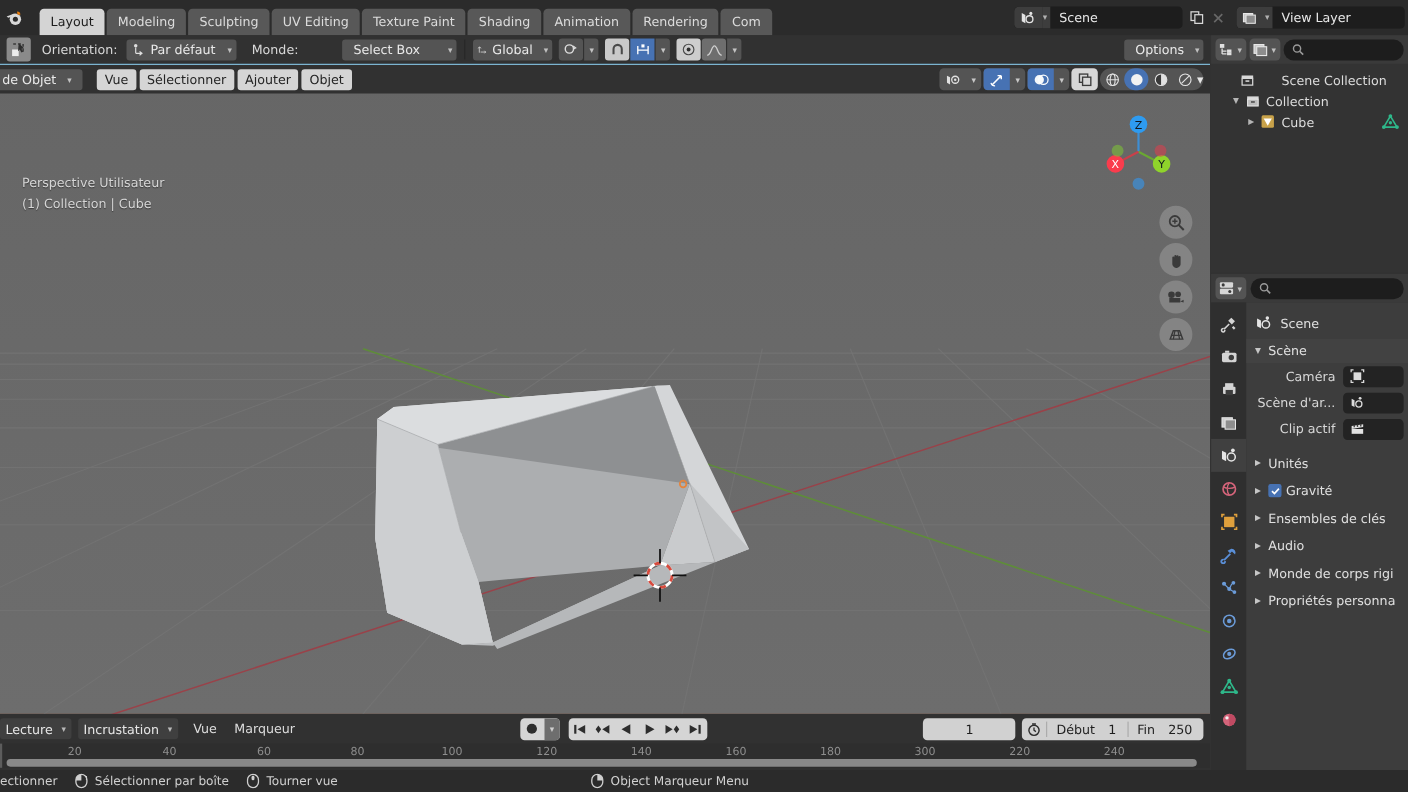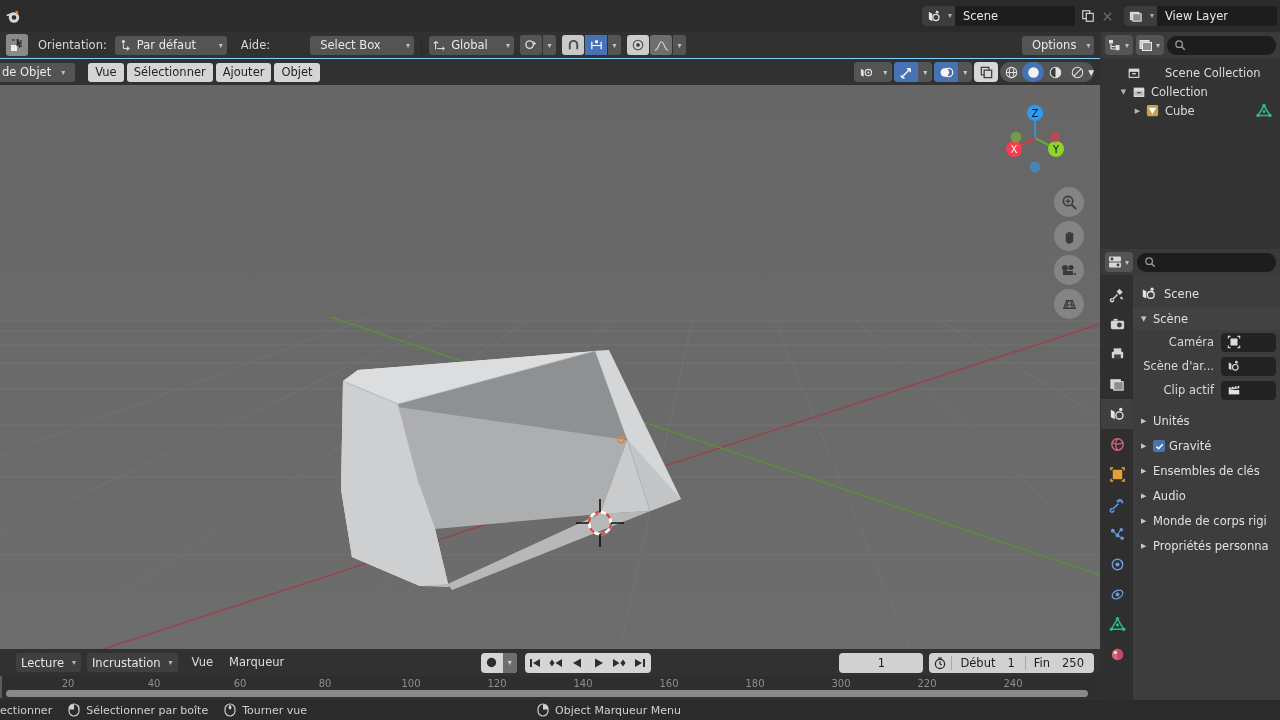--- a/index.html
+++ b/index.html
@@ -120,21 +120,21 @@
   .navbtns { position:absolute; right:12px; top:128px; width:34px; z-index:5; }
   .navbtn {
     width:30px; height:30px; border-radius:50%; background:rgba(155,155,155,.55);
     margin-bottom:4px; display:flex; align-items:center; justify-content:center;
   }
 
   
   .timeline {
     position:absolute; left:0; top:649px; width:1100px; height:51px; background:#313131;
   }
-  .tl-header { height:27px; display:flex; align-items:center; padding-left:16px; }
+  .tl-header { height:27px; display:flex; align-items:center; padding-left:0; }
   .tl-dd {
     height:19px; background:#3f3f3f; border-radius:3px; display:flex; align-items:center;
     color:#e6e6e6; font-size:11.5px; padding:0 5px;
   }
   .tl-menu { padding:0 8px; color:#dcdcdc; font-size:11.5px; height:19px; line-height:19px;}
   .tl-center { margin-left:auto; display:flex; align-items:center; }
   .rec-grp { display:flex; align-items:center; background:#d5d5d5; border-radius:4px; overflow:hidden; margin-right:8px;}
   .rec-grp .rc { width:22px; height:20px; display:flex; align-items:center; justify-content:center; }
   .rec-grp .rcaret { width:14px; height:20px; background:#6e6e6e; display:flex;
                      align-items:center; justify-content:center; font-size:8px; color:#cfcfcf;}
@@ -213,20 +213,31 @@
   <div class="topbar">
     <div class="topbar-inner">
       <div class="blender-logo">
         <svg width="17" height="17" viewBox="0 0 17 17">
           <circle cx="9" cy="9.5" r="5.2" fill="#d8d8d8"></circle>
           <circle cx="9" cy="9.5" r="2.3" fill="#2b2b2b"></circle>
           <path d="M1 7 L8 4.2 L8 6.2 L2.6 8.2 Z" fill="#d8d8d8"></path>
           <path d="M10.5 2.5 a3 3 0 0 1 3 3 l-2.6 0 z" fill="#e87d0d"></path>
         </svg>
       </div>
+      <div class="wtabs">
+        <div class="wtab active">Layout</div>
+        <div class="wtab">Modeling</div>
+        <div class="wtab">Sculpting</div>
+        <div class="wtab">UV Editing</div>
+        <div class="wtab">Texture Paint</div>
+        <div class="wtab">Shading</div>
+        <div class="wtab">Animation</div>
+        <div class="wtab">Rendering</div>
+        <div class="wtab">Com</div>
+      </div>
 
       <div class="topbar-right">
         <div class="idblock">
           <div class="idicon">
             <svg width="15" height="15" viewBox="0 0 16 16">
               <path d="M2 3 L2 11 L5.5 13 L5.5 5 Z" fill="#e3e3e3"></path>
               <circle cx="9.5" cy="9" r="3.3" fill="none" stroke="#e3e3e3" stroke-width="1.3"></circle>
               <circle cx="10.8" cy="3.4" r="1.5" fill="#e3e3e3"></circle>
             </svg>
           </div>
@@ -260,37 +271,37 @@
 
   <div class="toolrow">
     <div class="tool-active">
       <svg width="16" height="16" viewBox="0 0 16 16">
         <rect x="2" y="8" width="6" height="6" fill="#ededed"></rect>
         <path d="M3 3 L12 3 L12 12" fill="none" stroke="#3a3a3a" stroke-width="1.4" stroke-dasharray="2.5 2"></path>
         <path d="M8 2 L13 7 L10.5 7.3 L12 10 L10.4 10.8 L9 8 L7.4 9.6 Z" fill="#2e2e2e"></path>
       </svg>
     </div>
     <div class="tr-label">Orientation:</div>
-    <div class="dropdown" style="width:112px;">
+    <div class="dropdown" style="width:100px;">
       <svg width="14" height="14" viewBox="0 0 16 16">
         <circle cx="5" cy="4" r="1.8" fill="#dedede"></circle>
         <path d="M5 6 L5 12 M5 12 L11 12 M9 10 L11.5 12 L9 14" stroke="#dedede" stroke-width="1.2" fill="none"></path>
       </svg>
       <span class="dd-text">Par défaut</span>
       <span class="dd-caret">▾</span>
     </div>
-    <div class="tr-label" style="margin-left:14px;">Aide:</div>
+    <div class="tr-label" style="margin-left:14px;">Monde:</div>
     <div class="dropdown" style="width:104px;margin-left:32px;">
       <span class="dd-text" style="padding-left:6px;">Select Box</span>
       <span class="dd-caret">▾</span>
     </div>
 
     <div class="sep"></div>
 
-    <div class="dropdown" style="width:85px;text-align:center;">
+    <div class="dropdown" style="width:72px;text-align:center;">
       <svg width="14" height="14" viewBox="0 0 16 16">
         <path d="M3 13 L3 4 M3 4 L6 6 M3 4 L1 6.5 M5 12 L13 12 M13 12 L11 10 M13 12 L11 14" stroke="#dedede" stroke-width="1.2" fill="none"></path>
       </svg>
       <span class="dd-text">Global</span>
       <span class="dd-caret">▾</span>
     </div>
 
     <div style="display:flex;align-items:center;margin-left:6px;">
       <div class="toggle-btn">
         <svg width="15" height="15" viewBox="0 0 16 16">
@@ -489,20 +500,24 @@
             <svg width="15" height="15" viewBox="0 0 16 16">
               <circle cx="8" cy="8" r="5.6" fill="none" stroke="#e2e2e2" stroke-width="1.1"></circle>
               <path d="M4.4 11.6 L11.6 4.4" stroke="#e2e2e2" stroke-width="1.1"></path>
             </svg>
           </div>
           <div class="caretcell">▾</div>
         </div>
       </div>
     </div>
 
+    <div class="vp-text">
+      <div>Perspective Utilisateur</div>
+      <div>(1) Collection | Cube</div>
+    </div>
 
     <div class="gizmo">
       <svg width="74" height="74" viewBox="0 0 74 74">
         <line x1="37" y1="37" x2="37" y2="12" stroke="#3d8ed4" stroke-width="2"></line>
         <line x1="37" y1="37" x2="58" y2="48" stroke="#6aa832" stroke-width="2"></line>
         <line x1="37" y1="37" x2="16" y2="48" stroke="#c9404a" stroke-width="2"></line>
         <circle cx="37" cy="12" r="8" fill="#2e9bf0"></circle>
         <text x="37" y="16" font-size="10" fill="#101820" text-anchor="middle" font-family="DejaVu Sans, sans-serif">Z</text>
         <circle cx="58" cy="48" r="8" fill="#8fd32b"></circle>
         <text x="58" y="52" font-size="10" fill="#101820" text-anchor="middle" font-family="DejaVu Sans, sans-serif">Y</text>

